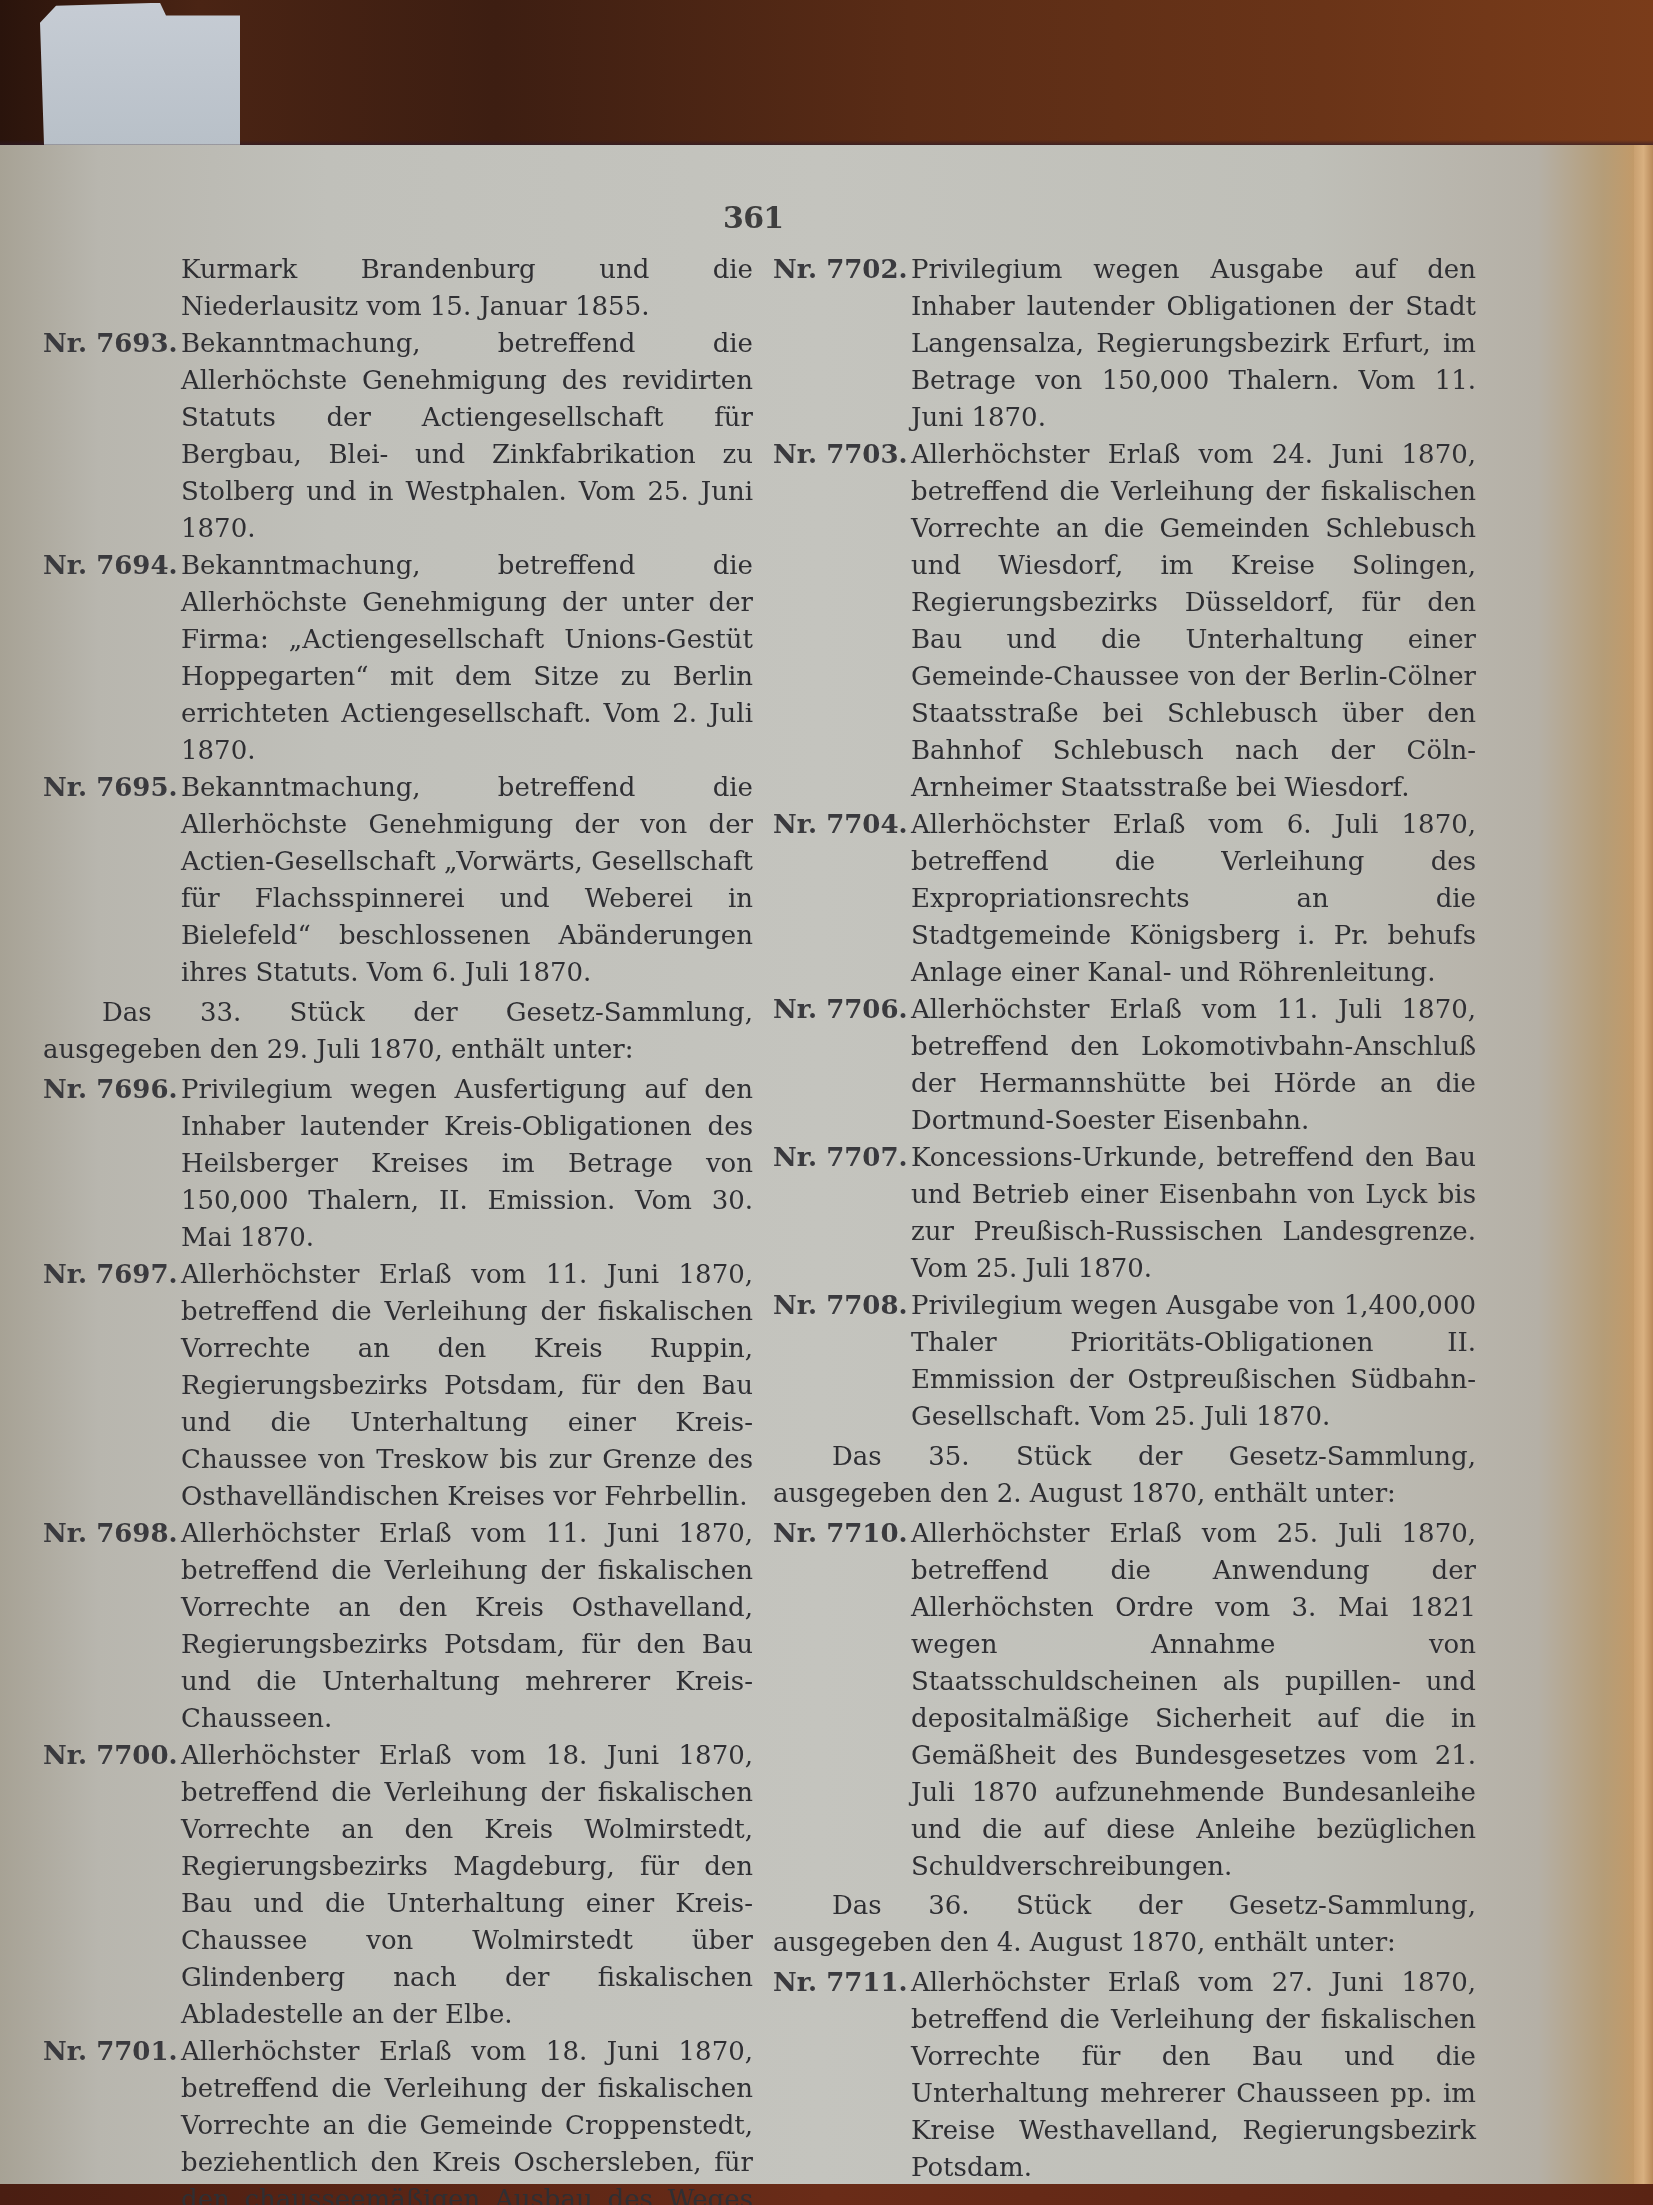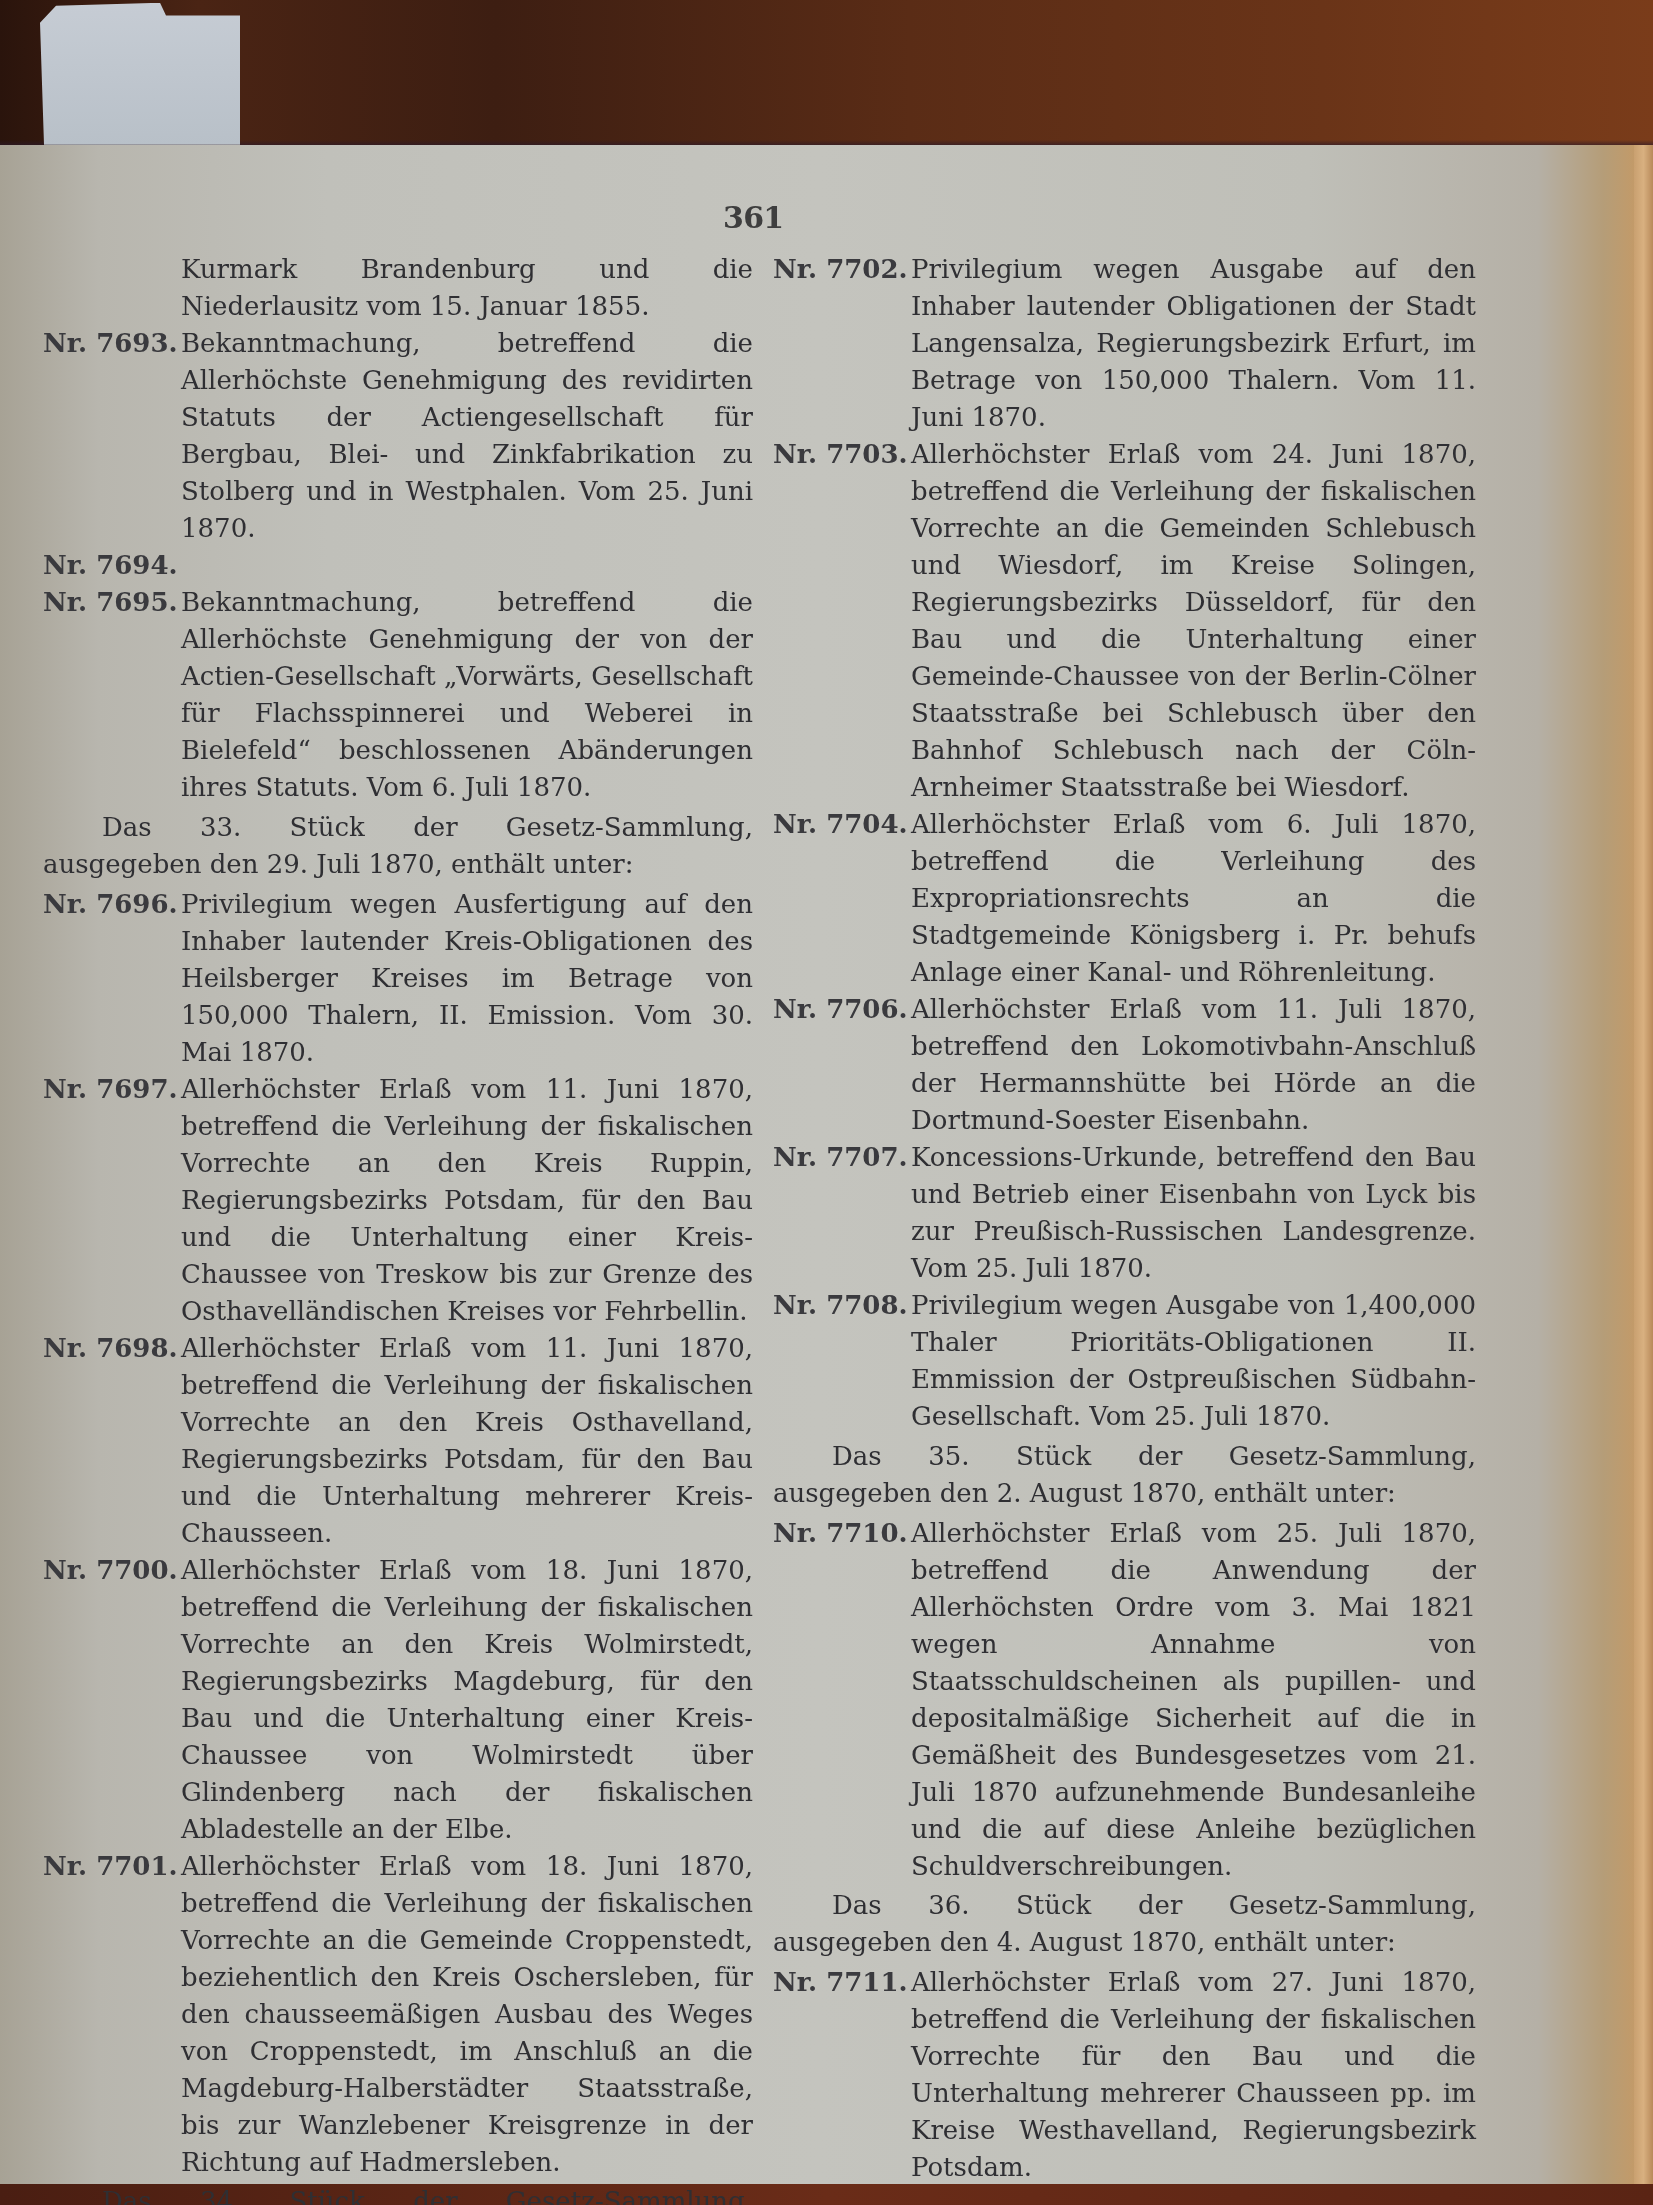--- a/index.html
+++ b/index.html
@@ -68,20 +68,21 @@
 
 <div class="column col-left">
   <p class="continuation" style="margin:0">Kurmark Brandenburg und die Niederlausitz vom 15. Januar 1855.</p>
   <div id="left-blocks">
       <div class="entry">
     <span class="entry-nr">Nr. 7693.</span>
     <span class="entry-body">Bekanntmachung, betreffend die Allerhöchste Genehmigung des revidirten Statuts der Actiengesellschaft für Bergbau, Blei- und Zinkfabrikation zu Stolberg und in Westphalen. Vom 25. Juni 1870.</span>
   </div>
       <div class="entry">
     <span class="entry-nr">Nr. 7694.</span>
+    <span class="entry-body">Bekanntmachung, betreffend die Allerhöchste Genehmigung der unter der Firma: „Actiengesellschaft Unions-Gestüt Hoppegarten“ mit dem Sitze zu Berlin errichteten Actiengesellschaft. Vom 2. Juli 1870.</span>
   </div>
       <div class="entry">
     <span class="entry-nr">Nr. 7695.</span>
     <span class="entry-body">Bekanntmachung, betreffend die Allerhöchste Genehmigung der von der Actien-Gesellschaft „Vorwärts, Gesellschaft für Flachsspinnerei und Weberei in Bielefeld“ beschlossenen Abänderungen ihres Statuts. Vom 6. Juli 1870.</span>
   </div>
       <p class="issue-note">Das 33. Stück der Gesetz-Sammlung, ausgegeben den 29. Juli 1870, enthält unter:</p>
       <div class="entry">
     <span class="entry-nr">Nr. 7696.</span>
     <span class="entry-body">Privilegium wegen Ausfertigung auf den Inhaber lautender Kreis-Obligationen des Heilsberger Kreises im Betrage von 150,000 Thalern, II. Emission. Vom 30. Mai 1870.</span>
   </div>

